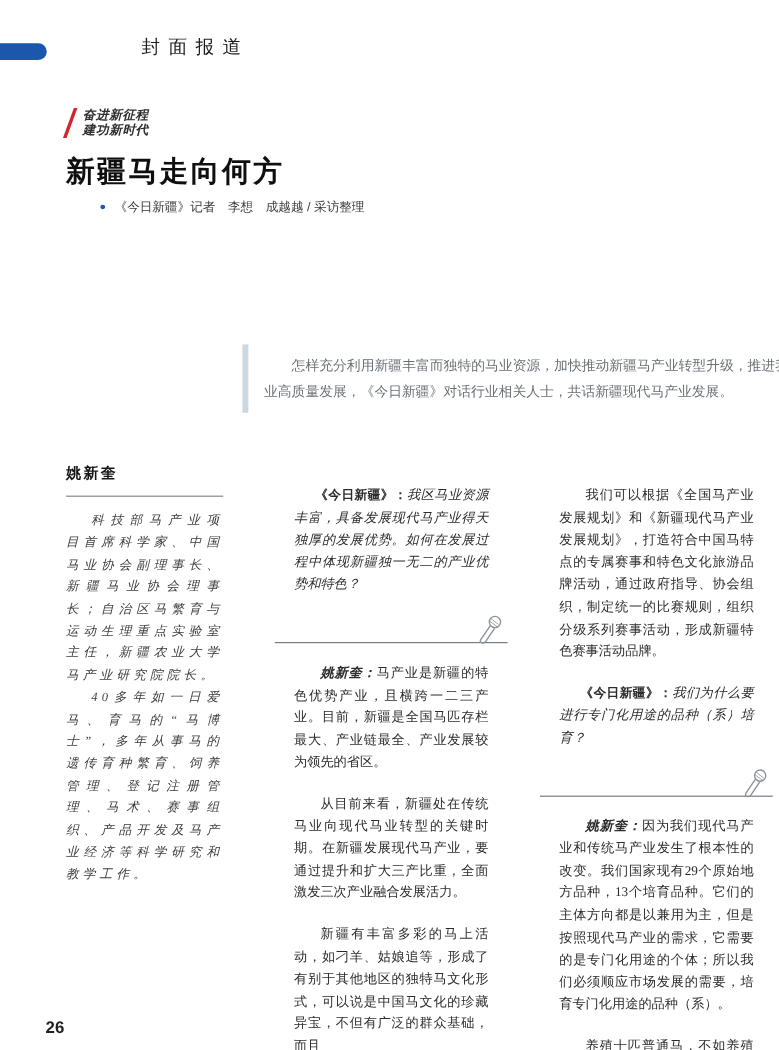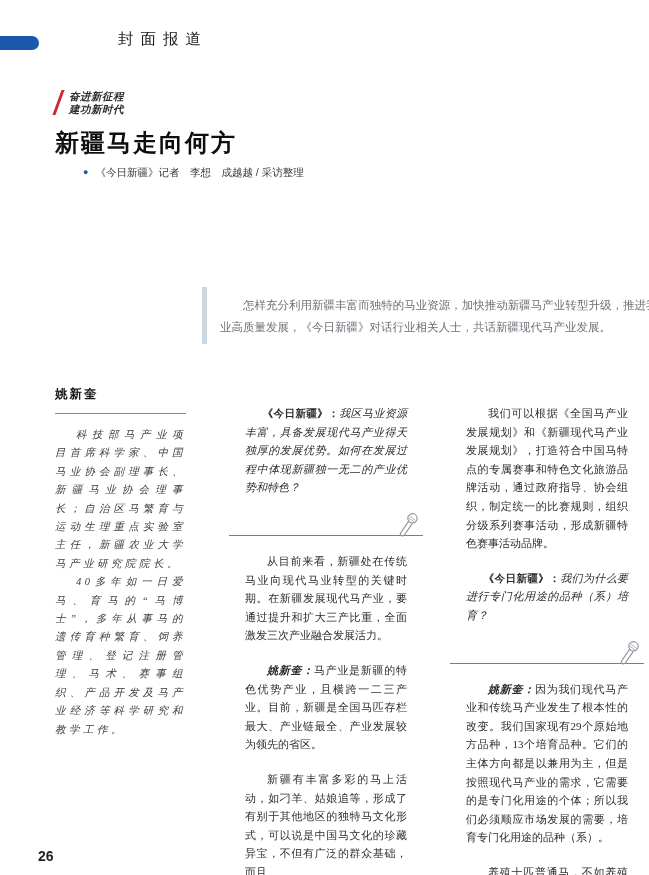--- a/index.html
+++ b/index.html
@@ -95,22 +95,22 @@
     <p class="q-text"><span class="q-label">《今日新疆》：</span><span>我区马业资源丰富，具备发展现代马产业得天独厚的发展优势。如何在发展过程中体现新疆独一无二的产业优势和特色？</span></p>
     <div class="q-rule">
       <svg width="27" height="30" viewBox="0 0 30 32">
         <g stroke="#8e949c" fill="none" stroke-width="1.3" stroke-linecap="round">
           <circle cx="20.5" cy="7.5" r="5.2"></circle>
           <path d="M16.2 10.8 L7.5 23.5 q-1.5 2.5 0.8 3.2 q2.3 0.8 3.6 -1.2 L20 13.6"></path>
           <path d="M17 4.5 l6.5 5 M16 7 l7 5" stroke-width="0.8"></path>
         </g>
       </svg>
     </div>
+    <p class="indent"><span class="a-label">姚新奎：</span><span>马产业是新疆的特色优势产业，且横跨一二三产业。目前，新疆是全国马匹存栏最大、产业链最全、产业发展较为领先的省区。</span></p>
     <p class="indent">从目前来看，新疆处在传统马业向现代马业转型的关键时期。在新疆发展现代马产业，要通过提升和扩大三产比重，全面激发三次产业融合发展活力。</p>
-    <p class="indent"><span class="a-label">姚新奎：</span><span>马产业是新疆的特色优势产业，且横跨一二三产业。目前，新疆是全国马匹存栏最大、产业链最全、产业发展较为领先的省区。</span></p>
     <p class="indent">新疆有丰富多彩的马上活动，如刁羊、姑娘追等，形成了有别于其他地区的独特马文化形式，可以说是中国马文化的珍藏异宝，不但有广泛的群众基础，而且</p>
   </div>
 
   <div class="col" id="col2">
     <p class="indent">我们可以根据《全国马产业发展规划》和《新疆现代马产业发展规划》，打造符合中国马特点的专属赛事和特色文化旅游品牌活动，通过政府指导、协会组织，制定统一的比赛规则，组织分级系列赛事活动，形成新疆特色赛事活动品牌。</p>
     <p class="q-text qa2"><span class="q-label">《今日新疆》：</span><span>我们为什么要进行专门化用途的品种（系）培育？</span></p>
     <div class="q-rule">
       <svg width="27" height="30" viewBox="0 0 30 32">
         <g stroke="#8e949c" fill="none" stroke-width="1.3" stroke-linecap="round">
           <circle cx="20.5" cy="7.5" r="5.2"></circle>

